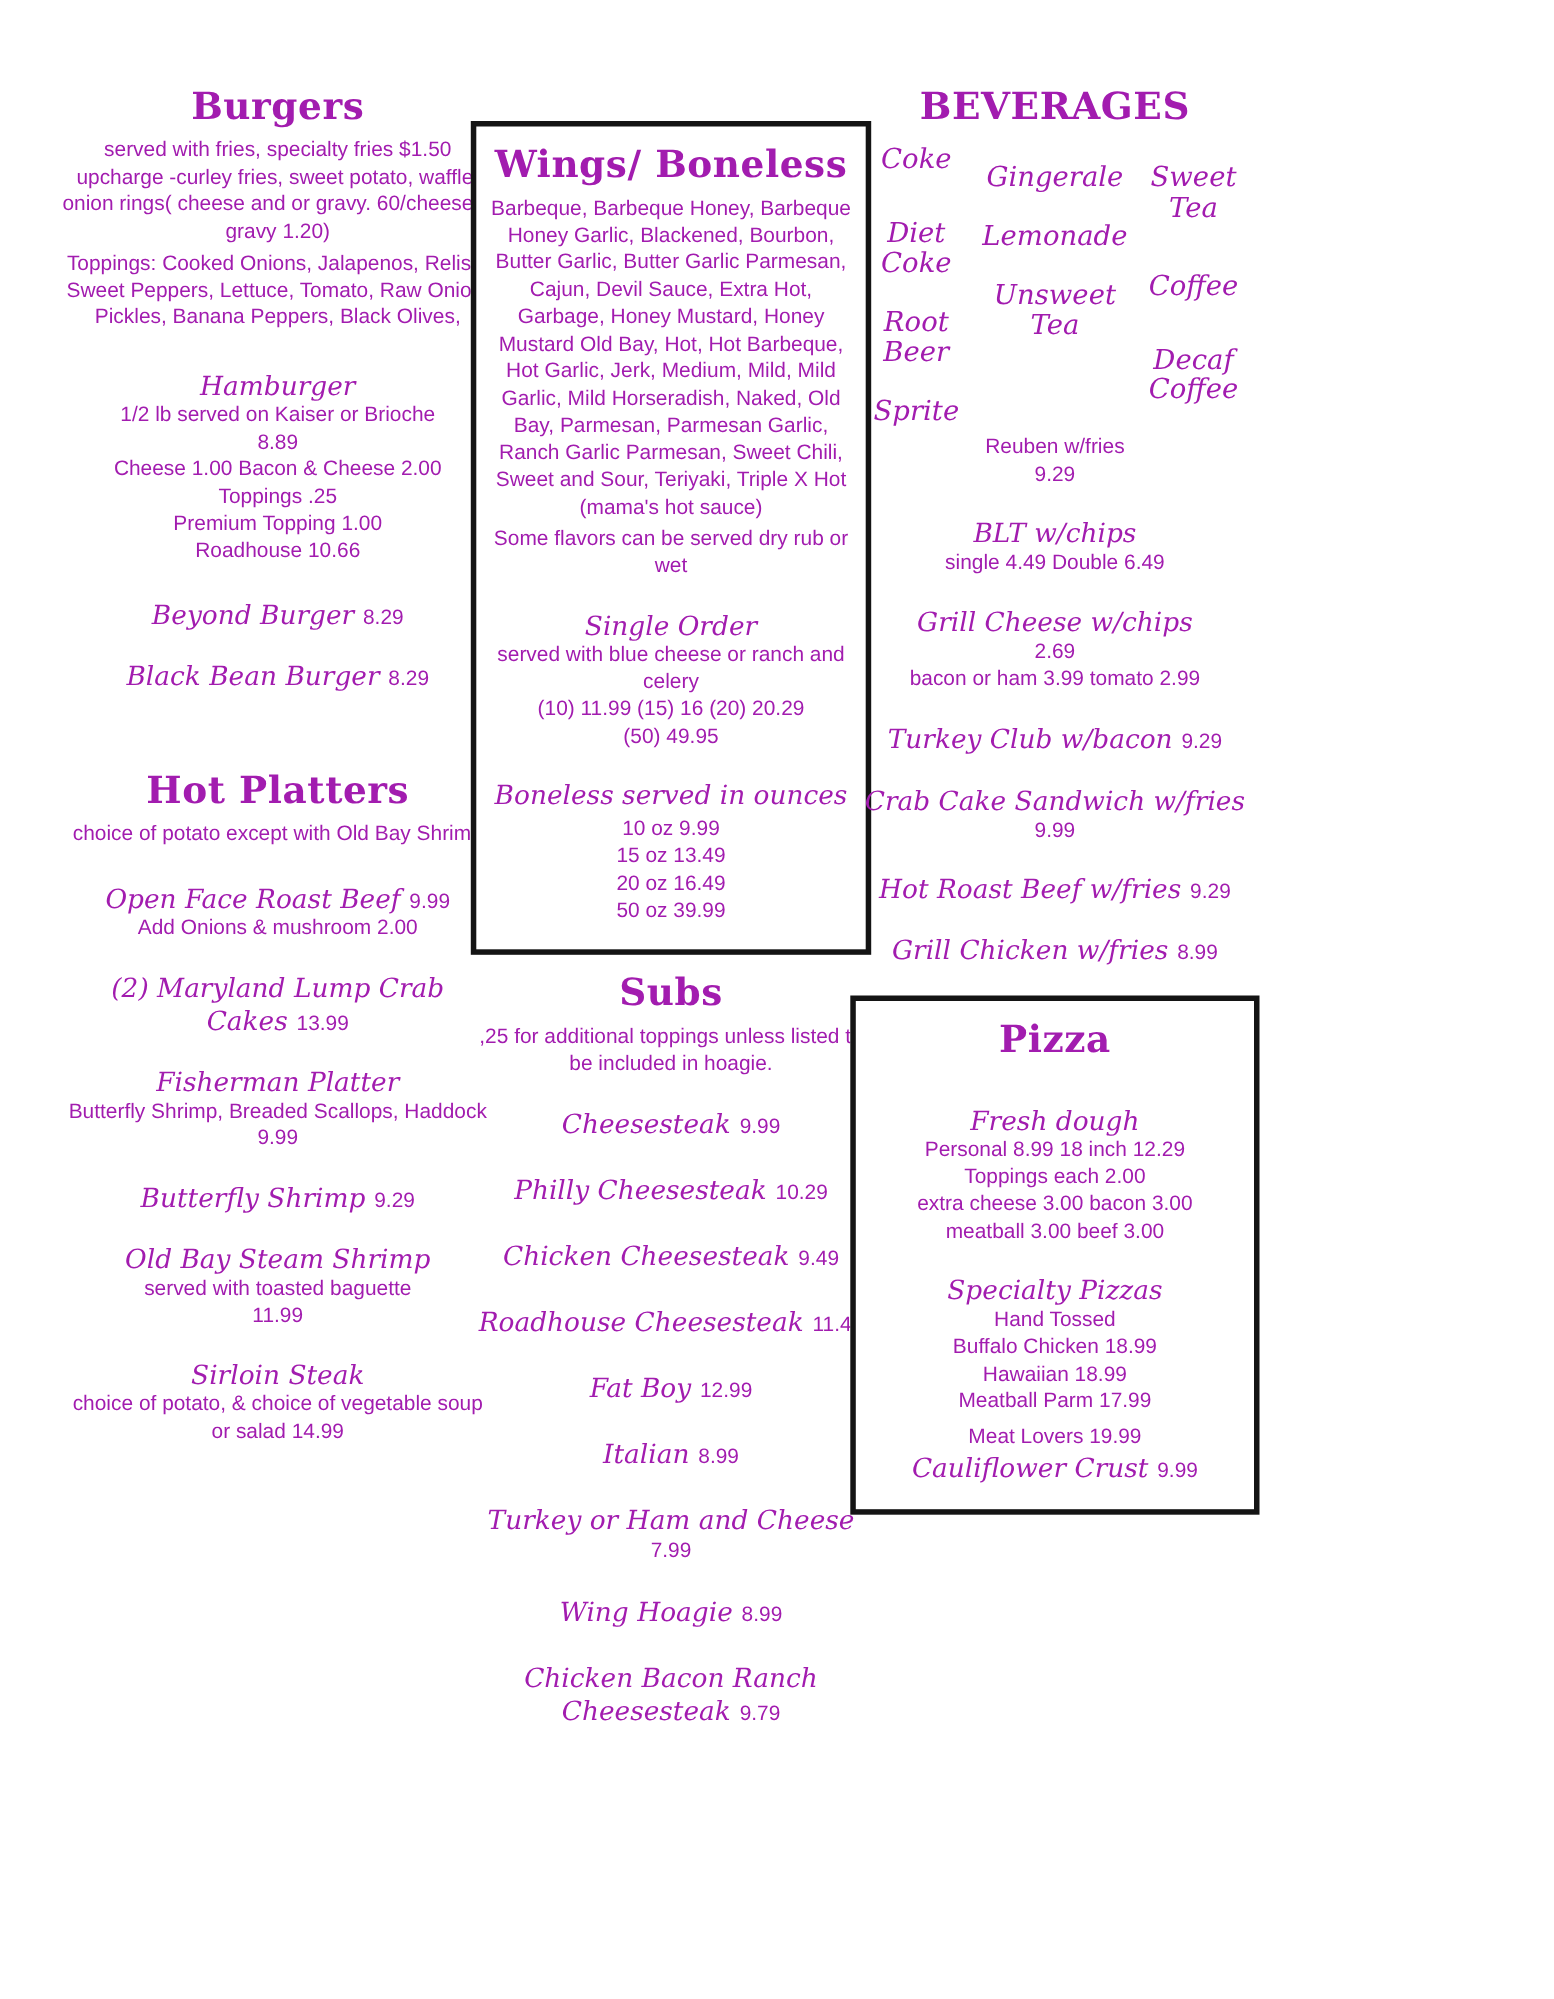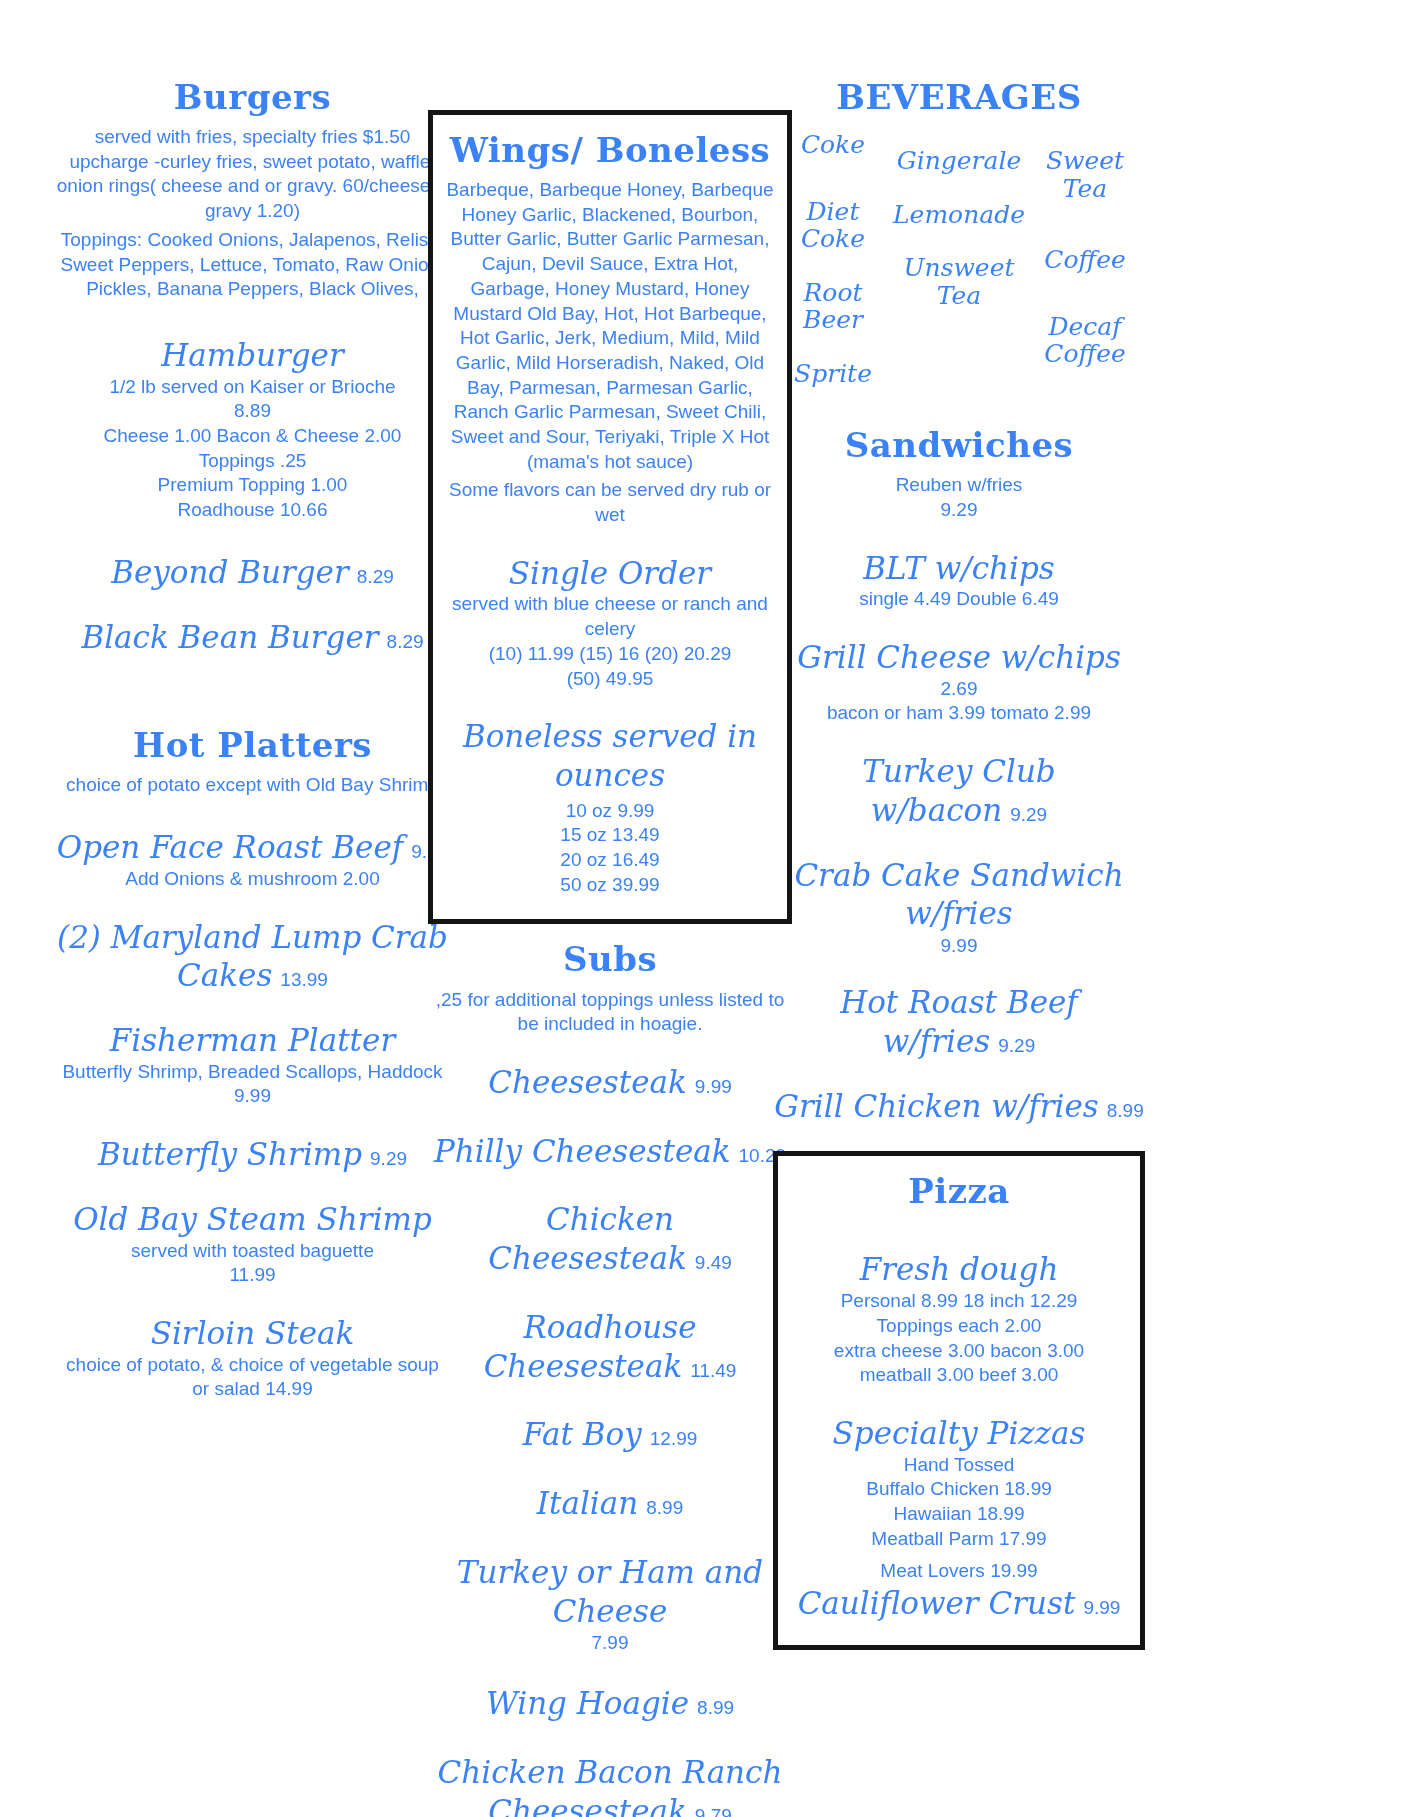--- a/index.html
+++ b/index.html
@@ -2,41 +2,41 @@
 <html><head>
 <meta charset="utf-8">
 <style>
   * { margin: 0; padding: 0; box-sizing: border-box; }
   html, body { background: #ffffff; }
   .page {
     position: relative;
     width: 1413px;
     height: 1817px;
     background: #ffffff;
-    color: #3b82f6;
+    color: #a21caf;
     overflow: hidden;
   }
   .head {
     font-family: "DejaVu Serif", serif;
     font-weight: 700;
     font-size: 34px;
     text-align: center;
     letter-spacing: 0.5px;
     line-height: 1.15;
   }
   .body {
     font-family: "Liberation Sans", sans-serif;
     font-size: 19px;
     line-height: 1.3;
     text-align: center;
   }
   .script {
     font-family: "DejaVu Serif", serif;
     font-style: italic;
-    font-size: 31px;
+    font-size: 24px;
     line-height: 1.25;
   }
   .price {
     font-family: "Liberation Sans", sans-serif;
     font-style: normal;
     font-size: 19px;
     margin-left: 8px;
   }
   .price-block {
     font-family: "Liberation Sans", sans-serif;
@@ -220,21 +220,20 @@
         </div>
         <div class="bev-col">
           <div class="bev-item mt16">Sweet Tea</div>
           <div class="bev-item mt44">Coffee</div>
           <div class="bev-item mt22">Decaf Coffee</div>
         </div>
       </div>
     </section>
 
     <section>
-      <h1 class="head mt22">Sandwiches</h1>
 
       <div class="mt8 center">
         <div class="body">Reuben w/fries</div>
         <div class="body">9.29</div>
       </div>
 
       <div class="mt26 center">
         <div class="script">BLT w/chips</div>
         <div class="body">single 4.49   Double 6.49</div>
       </div>

